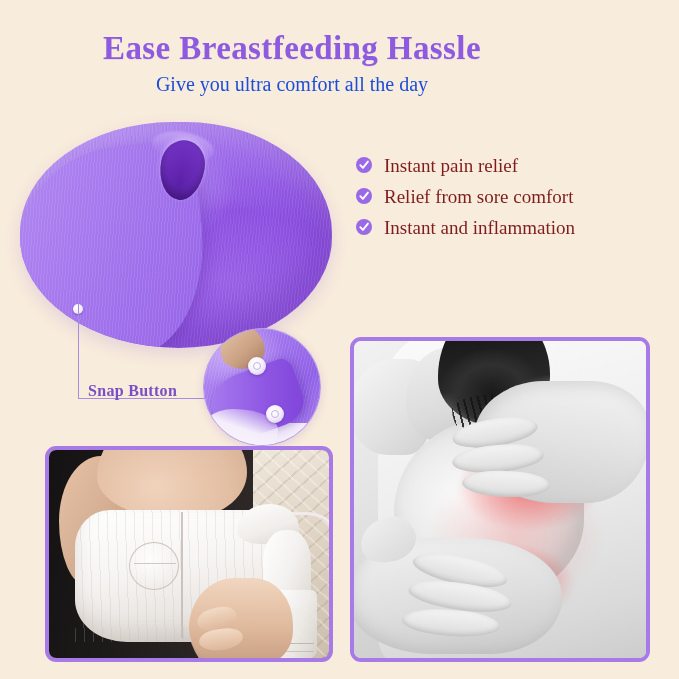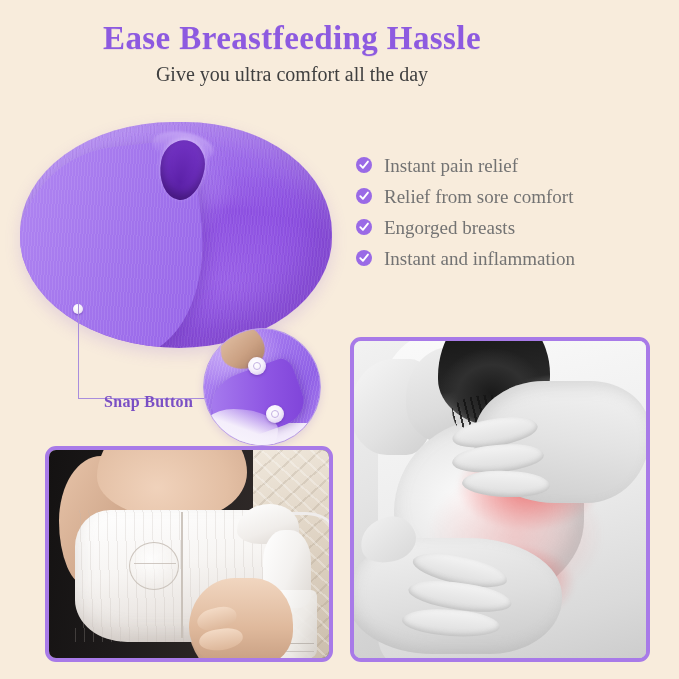--- a/index.html
+++ b/index.html
@@ -17,40 +17,40 @@
     position: relative;
     width: 679px;
     height: 679px;
     background: #f8ecdc;
     overflow: hidden;
   }
 
   
   .header {
     position: absolute;
-    top: 20px;
+    top: 30px;
     left: 0;
     width: 584px;
     text-align: center;
   }
   .title {
     font-family: "Liberation Serif", serif;
     font-weight: bold;
     font-size: 33px;
     letter-spacing: 0.4px;
     color: #8d5ae0;
     line-height: 1.12;
     margin: 0;
     text-shadow: 0 1px 0 rgba(141,90,224,0.12);
   }
   .subtitle {
     font-family: "Liberation Serif", serif;
     font-weight: normal;
     font-size: 20px;
-    color: #404040;
+    color: #1d4ed8;
     margin: 6px 0 0 0;
     line-height: 1.15;
   }
 
   
   .pad-wrap {
     position: absolute;
     left: 18px;
     top: 118px;
     width: 320px;
@@ -157,28 +157,27 @@
     position: absolute;
     left: 78px;
     top: 398px;
     width: 140px;
     height: 1px;
     background: #a98ddd;
   }
   .callout-label {
     position: absolute;
     left: 88px;
-    top: 393px;
+    top: 382px;
     font-family: "Liberation Serif", serif;
     font-weight: bold;
     font-size: 16px;
     color: #7a4fc4;
     letter-spacing: 0.3px;
     white-space: nowrap;
-    margin-left: 16px;
   }
 
   
   .zoom-circle {
     position: absolute;
     left: 203px;
     top: 328px;
     width: 116px;
     height: 116px;
     border-radius: 50%;
@@ -272,21 +271,21 @@
   .check-icon {
     flex: 0 0 auto;
     width: 16px;
     height: 16px;
     margin-right: 12px;
     display: block;
   }
   .benefit-label {
     font-family: "Liberation Serif", serif;
     font-size: 19px;
-    color: #737373;
+    color: #7f1d1d;
     line-height: 1;
     white-space: nowrap;
   }
 
   
   .photo-frame {
     position: absolute;
     border: 4px solid #a87ae8;
     border-radius: 11px;
     overflow: hidden;
@@ -619,27 +618,20 @@
     </div>
 
     <div class="benefit-row">
       <svg class="check-icon" viewBox="0 0 16 16">
         <circle cx="8" cy="8" r="8" fill="#9a6ae6"></circle>
         <path d="M4.3 8.2 L6.9 10.8 L11.9 4.6" fill="none" stroke="#ffffff" stroke-width="1.9" stroke-linecap="round" stroke-linejoin="round"></path>
       </svg>
       <span class="benefit-label">Relief from sore comfort</span>
     </div>
 
-    <div class="benefit-row">
-      <svg class="check-icon" viewBox="0 0 16 16">
-        <circle cx="8" cy="8" r="8" fill="#9a6ae6"></circle>
-        <path d="M4.3 8.2 L6.9 10.8 L11.9 4.6" fill="none" stroke="#ffffff" stroke-width="1.9" stroke-linecap="round" stroke-linejoin="round"></path>
-      </svg>
-      <span class="benefit-label">Engorged breasts</span>
-    </div>
 
 
     <div class="benefit-row">
       <svg class="check-icon" viewBox="0 0 16 16">
         <circle cx="8" cy="8" r="8" fill="#9a6ae6"></circle>
         <path d="M4.3 8.2 L6.9 10.8 L11.9 4.6" fill="none" stroke="#ffffff" stroke-width="1.9" stroke-linecap="round" stroke-linejoin="round"></path>
       </svg>
       <span class="benefit-label">Instant and inflammation</span>
     </div>
 

